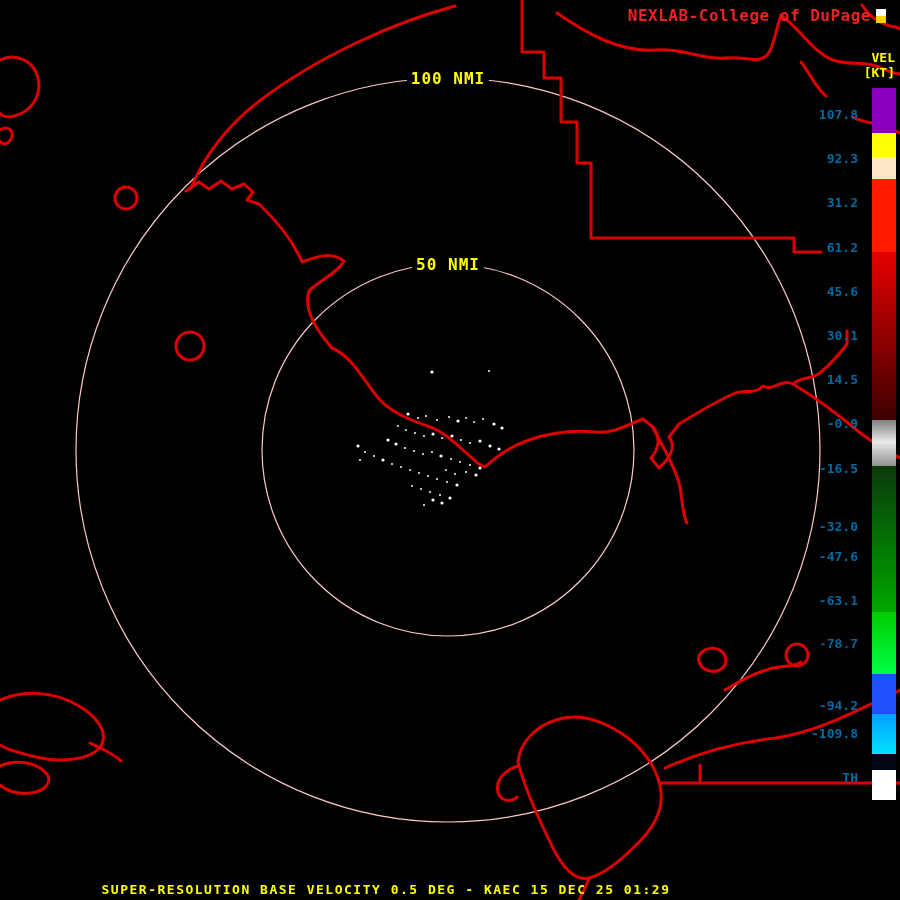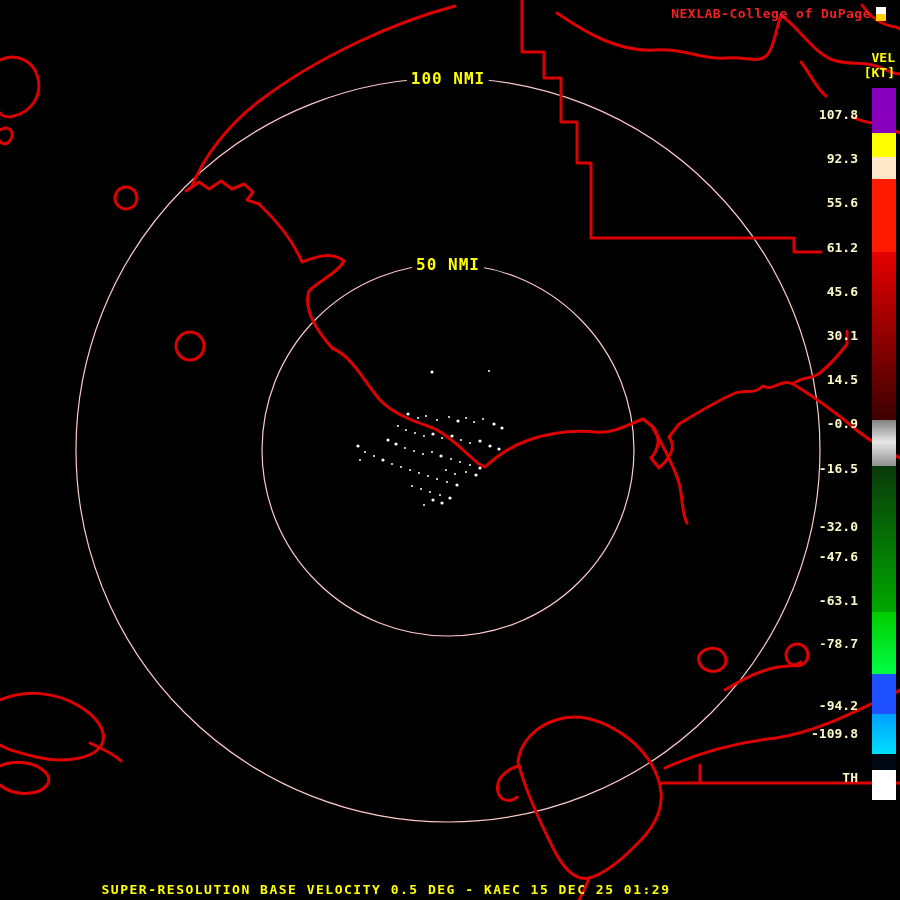--- a/index.html
+++ b/index.html
@@ -16,37 +16,37 @@
   #echoes-group circle{fill:#ffffff;stroke:none;}
   .ring-label{
     position:absolute;transform:translate(-50%,-50%);
     background:#000;color:#ffff00;font-size:16px;font-weight:bold;
     padding:0 4px;letter-spacing:1px;white-space:nowrap;
   }
   #station-title{
     position:absolute;top:6px;right:14px;display:flex;align-items:center;gap:5px;
   }
   #station-title .title-text{
-    color:#ee2222;font-size:13px;font-weight:bold;letter-spacing:0.5px;
+    color:#ee2222;font-size:16px;font-weight:bold;letter-spacing:0.5px;
   }
   .station-logo{
     width:10px;height:14px;display:inline-block;
     background:linear-gradient(#ffffff 0 50%, #ffd400 50% 100%);
   }
   #cb-title{
     position:absolute;top:50px;right:5px;text-align:right;
     color:#ffff00;font-size:13px;font-weight:bold;line-height:15px;
   }
   #colorbar{
     position:absolute;left:872px;top:88px;width:24px;height:712px;
     display:flex;flex-direction:column;
   }
   #colorbar-labels .cb-label{
     position:absolute;right:42px;transform:translateY(-50%);
-    color:#fef9c3;font-size:13px;font-weight:bold;white-space:nowrap;
+    color:#0369a1;font-size:13px;font-weight:bold;white-space:nowrap;
   }
   #footer-caption{
     position:absolute;bottom:3px;left:0;width:772px;text-align:center;
     color:#ffff00;font-size:13px;font-weight:bold;letter-spacing:1.5px;white-space:nowrap;
   }
 </style>
 </head>
 <body>
 
 <div id="radar-stage">
@@ -178,21 +178,21 @@
       <div style="height: 146px; background: linear-gradient(rgb(10, 58, 10), rgb(0, 168, 0));"></div>
       <div style="height: 62px; background: linear-gradient(rgb(0, 204, 0), rgb(0, 255, 68));"></div>
       <div style="height: 40px; background: rgb(30, 80, 255);"></div>
       <div style="height: 40px; background: linear-gradient(rgb(0, 160, 255), rgb(0, 224, 255));"></div>
       <div style="height: 16px; background: rgb(0, 8, 20);"></div>
       <div style="height: 30px; background: rgb(255, 255, 255);"></div>
     </div>
   <div id="colorbar-labels">
       <div class="cb-label" style="top: 114px;">107.8</div>
       <div class="cb-label" style="top: 158.2px;">92.3</div>
-      <div class="cb-label" style="top: 202.4px;">55.6</div>
+      <div class="cb-label" style="top: 202.4px;">31.2</div>
       <div class="cb-label" style="top: 246.6px;">61.2</div>
       <div class="cb-label" style="top: 290.8px;">45.6</div>
       <div class="cb-label" style="top: 335px;">30.1</div>
       <div class="cb-label" style="top: 379.2px;">14.5</div>
       <div class="cb-label" style="top: 423.4px;">-0.9</div>
       <div class="cb-label" style="top: 467.6px;">-16.5</div>
       <div class="cb-label" style="top: 526px;">-32.0</div>
       <div class="cb-label" style="top: 556px;">-47.6</div>
       <div class="cb-label" style="top: 600.2px;">-63.1</div>
       <div class="cb-label" style="top: 644.4px; font-family: Liberation Mono, monospace;">-78.7</div>

